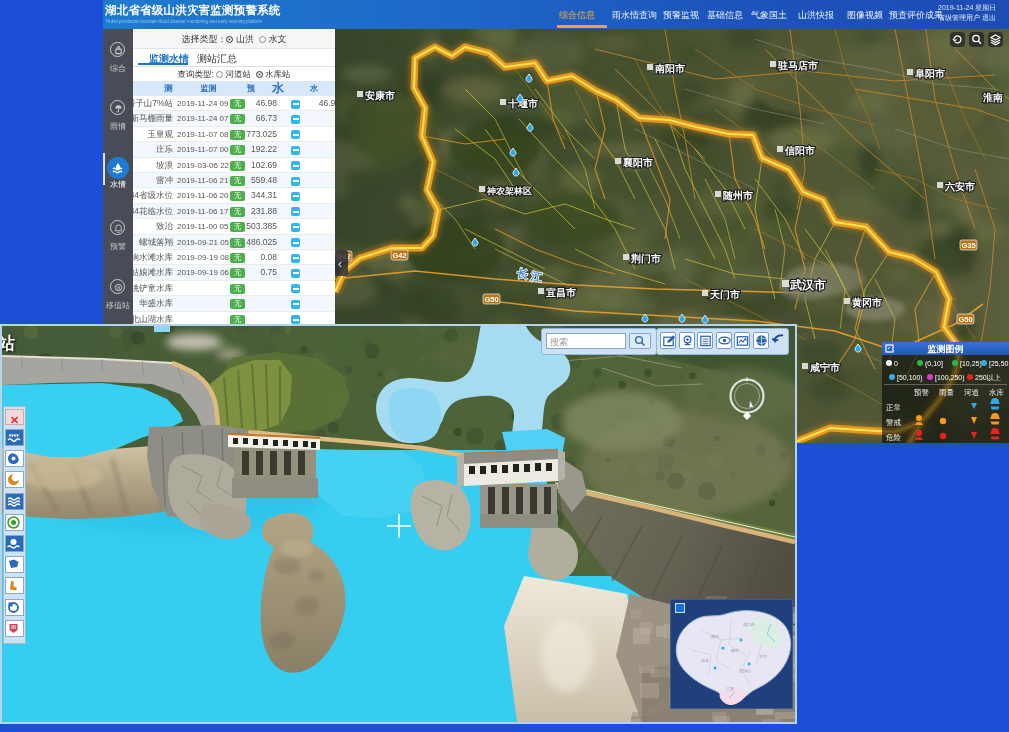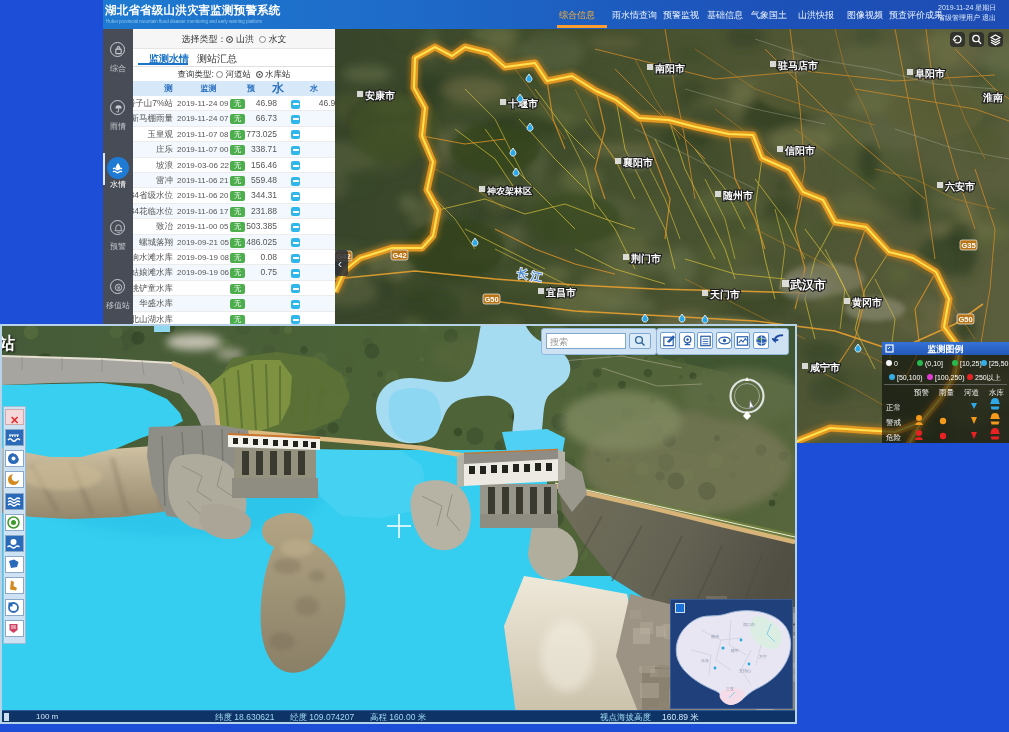--- a/index.html
+++ b/index.html
@@ -137,28 +137,28 @@
         <span class="tname">玉皇观</span>
         <span class="ttime">2019-11-07 08</span>
         <span class="tbadge">无</span>
         <span class="tval">773.025</span>
         <span class="ttr"></span>
       </div>
       <div class="trow alt" style="top:46.2px;">
         <span class="tname">庄乐</span>
         <span class="ttime">2019-11-07 00</span>
         <span class="tbadge">无</span>
-        <span class="tval">338.71</span>
+        <span class="tval">192.22</span>
         <span class="ttr"></span>
       </div>
       <div class="trow" style="top:61.6px;">
         <span class="tname">坡浪</span>
         <span class="ttime">2019-03-06 22</span>
         <span class="tbadge">无</span>
-        <span class="tval">156.46</span>
+        <span class="tval">102.69</span>
         <span class="ttr"></span>
       </div>
       <div class="trow alt" style="top:77.0px;">
         <span class="tname">雷冲</span>
         <span class="ttime">2019-11-06 21</span>
         <span class="tbadge">无</span>
         <span class="tval">559.48</span>
         <span class="ttr"></span>
       </div>
       <div class="trow" style="top:92.4px;">
@@ -1347,29 +1347,20 @@
             <text x="55" y="90">三亚</text>
       <text x="88" y="58">万宁</text>
     </g>
     <circle cx="52" cy="48" r="1.6" fill="#28a8e0"></circle>
           <circle cx="70" cy="40" r="1.4" fill="#28a8e0"></circle>
     <circle cx="44" cy="68" r="1.4" fill="#28a8e0"></circle>
           <circle cx="78" cy="64" r="1.4" fill="#28a8e0"></circle>
   </svg>
 </div>
 
-<div style="position:absolute;left:0;top:384px;width:795px;height:12px;background:#0e3366;border-top:1px solid #2a5a9a;">
-  <div style="position:absolute;left:2px;top:2px;width:5px;height:8px;background:#cde;"></div>
-  <span style="position:absolute;left:34px;top:1px;font-size:8px;color:#cfe4f4;">100  m</span>
-  <span style="position:absolute;left:213px;top:1px;font-size:8.5px;color:#9fd8f2;">纬度 18.630621</span>
-  <span style="position:absolute;left:288px;top:1px;font-size:8.5px;color:#9fd8f2;">经度 109.074207</span>
-  <span style="position:absolute;left:368px;top:1px;font-size:8.5px;color:#9fd8f2;">高程 160.00  米</span>
-  <span style="position:absolute;left:598px;top:1px;font-size:8.5px;color:#9fd8f2;">视点海拔高度</span>
-  <span style="position:absolute;left:660px;top:1px;font-size:8.5px;color:#cfe8fa;">160.89  米</span>
-</div>
 </div>
 
 <div class="abs" style="left:882px;top:342px;width:127px;height:101px;">
   <div style="position:absolute;left:0;top:0;width:127px;height:13px;background:linear-gradient(180deg,#3572d8,#2258b8);">
     <svg style="position:absolute;left:3px;top:2px;" width="9" height="9" viewBox="0 0 9 9">
           <rect x="1" y="1" width="7" height="7" fill="none" stroke="#fff" stroke-width="1.2"></rect>
           <path d="M3 5 L5 3" stroke="#fff" stroke-width="1"></path>
         </svg>
     <div style="position:absolute;left:0;top:1px;width:127px;text-align:center;font-size:9px;color:#fff;font-weight:bold;">监测图例</div>
   </div>

